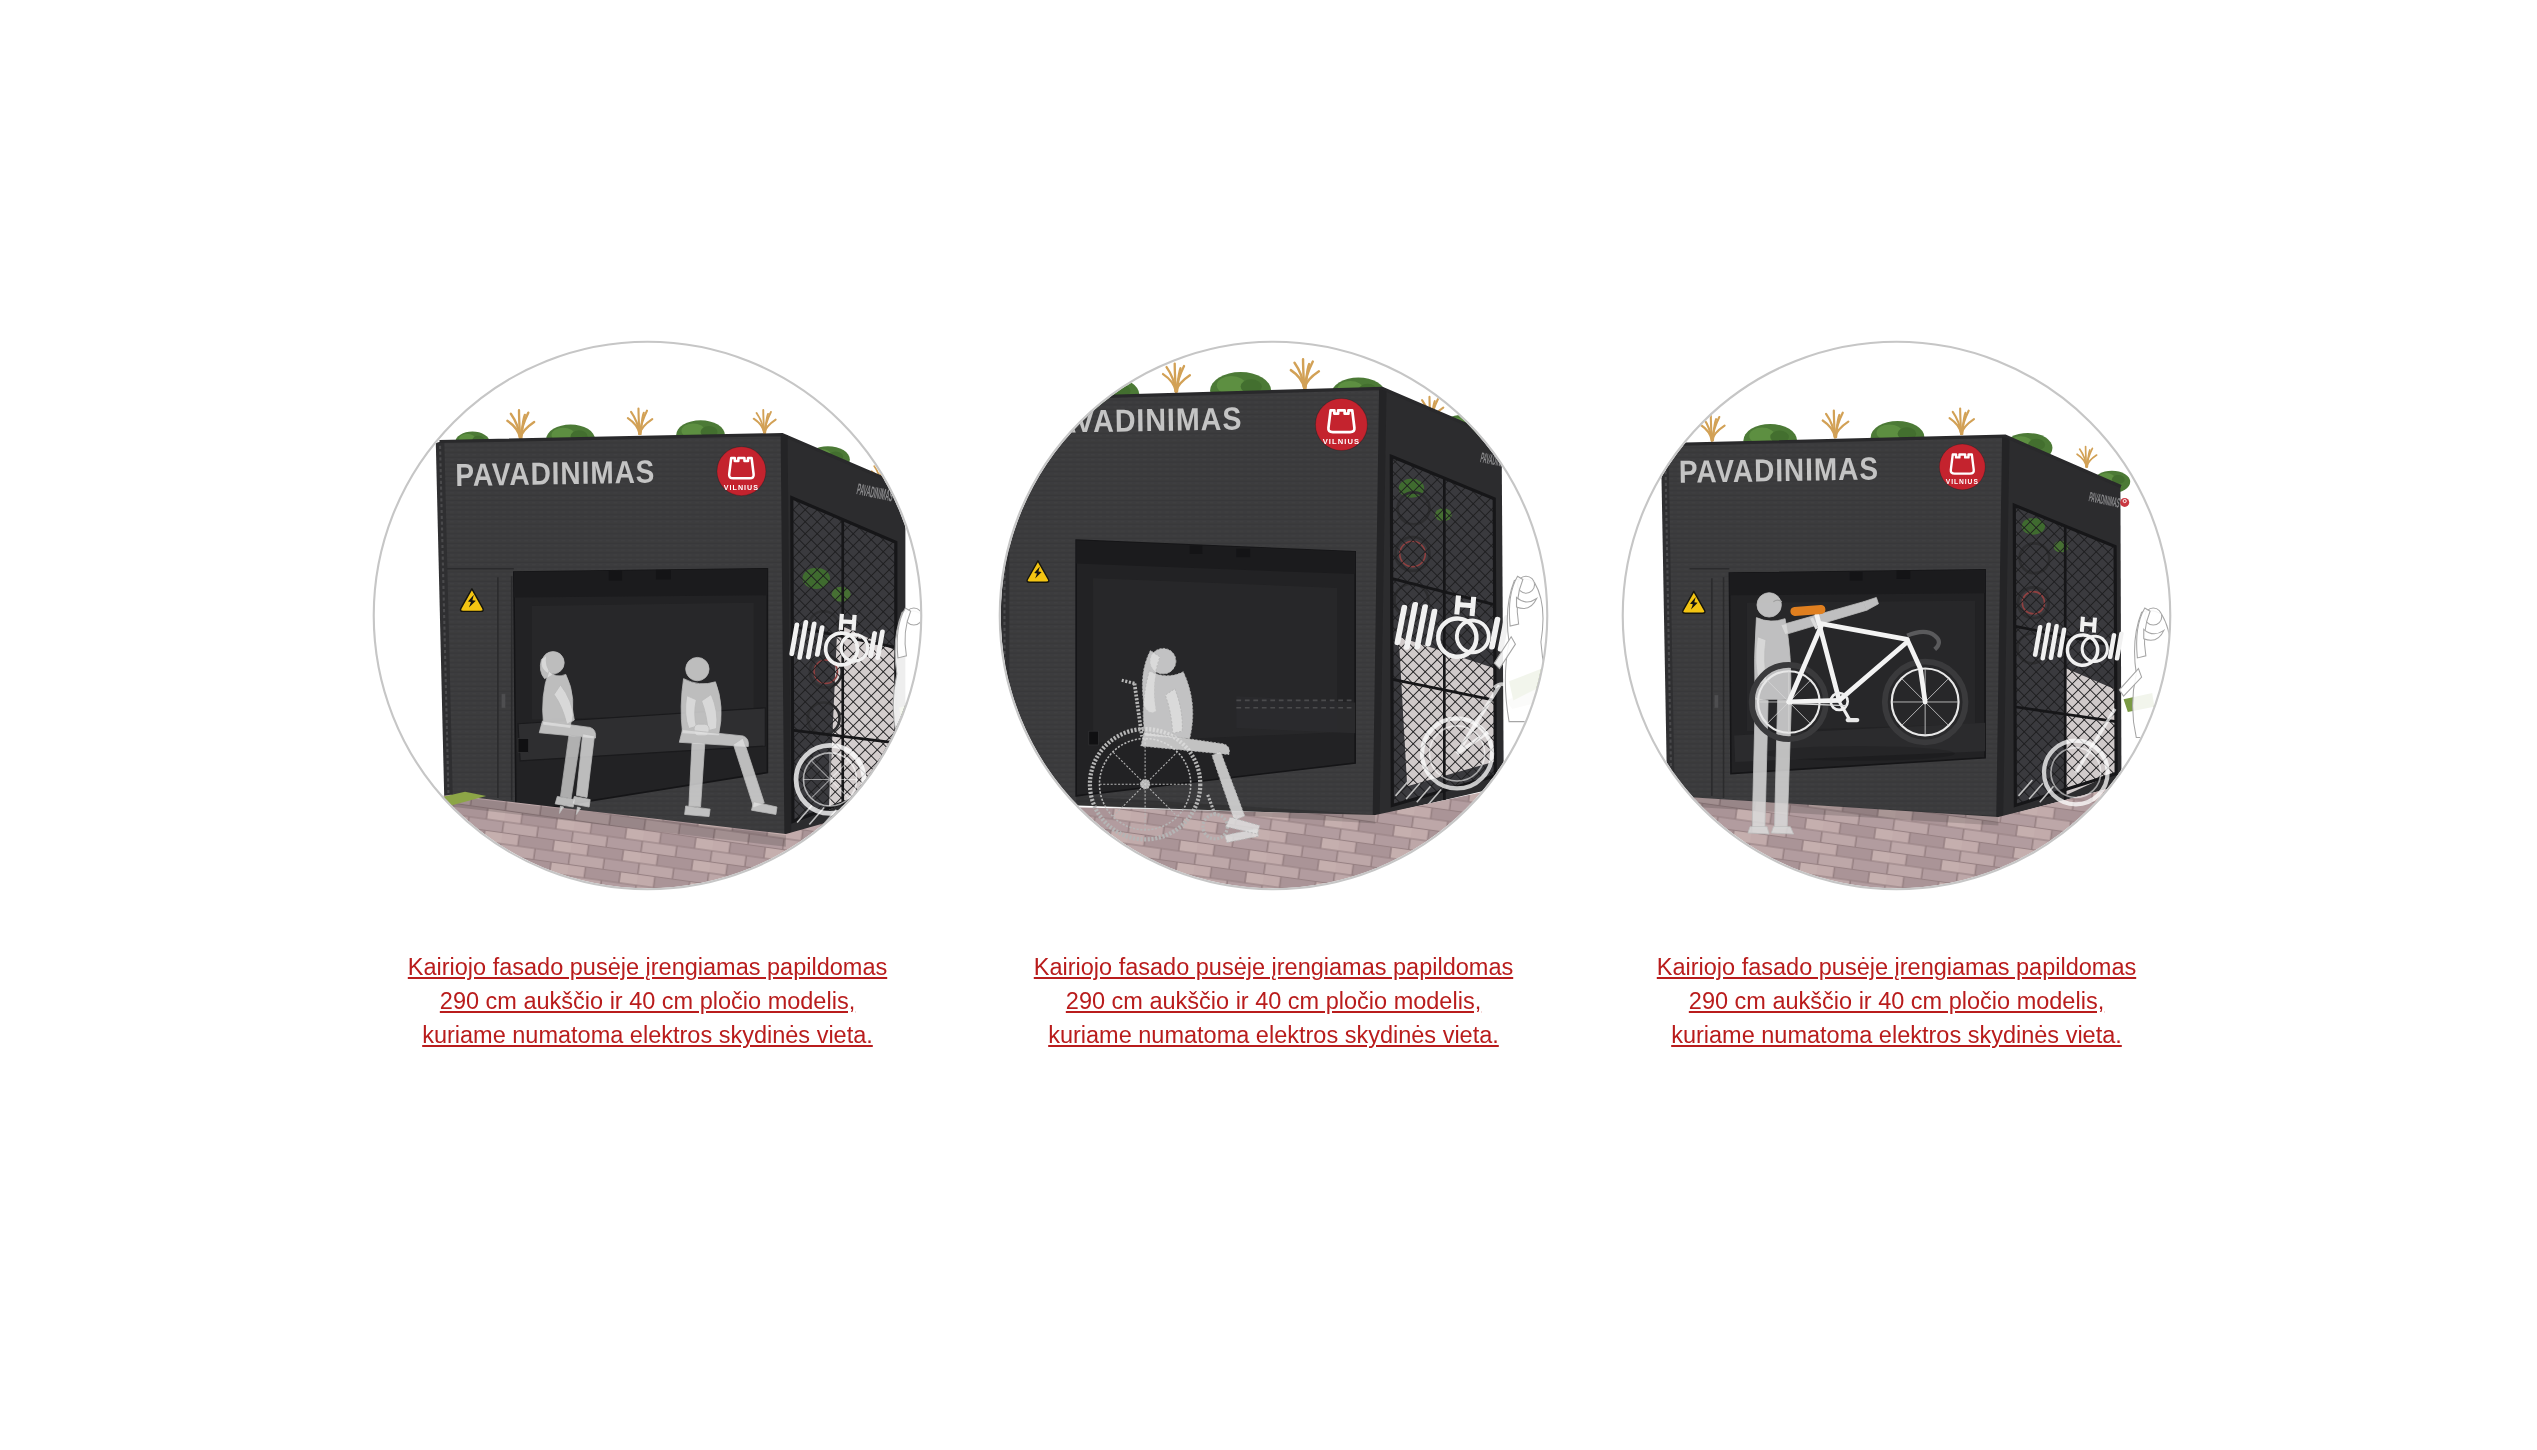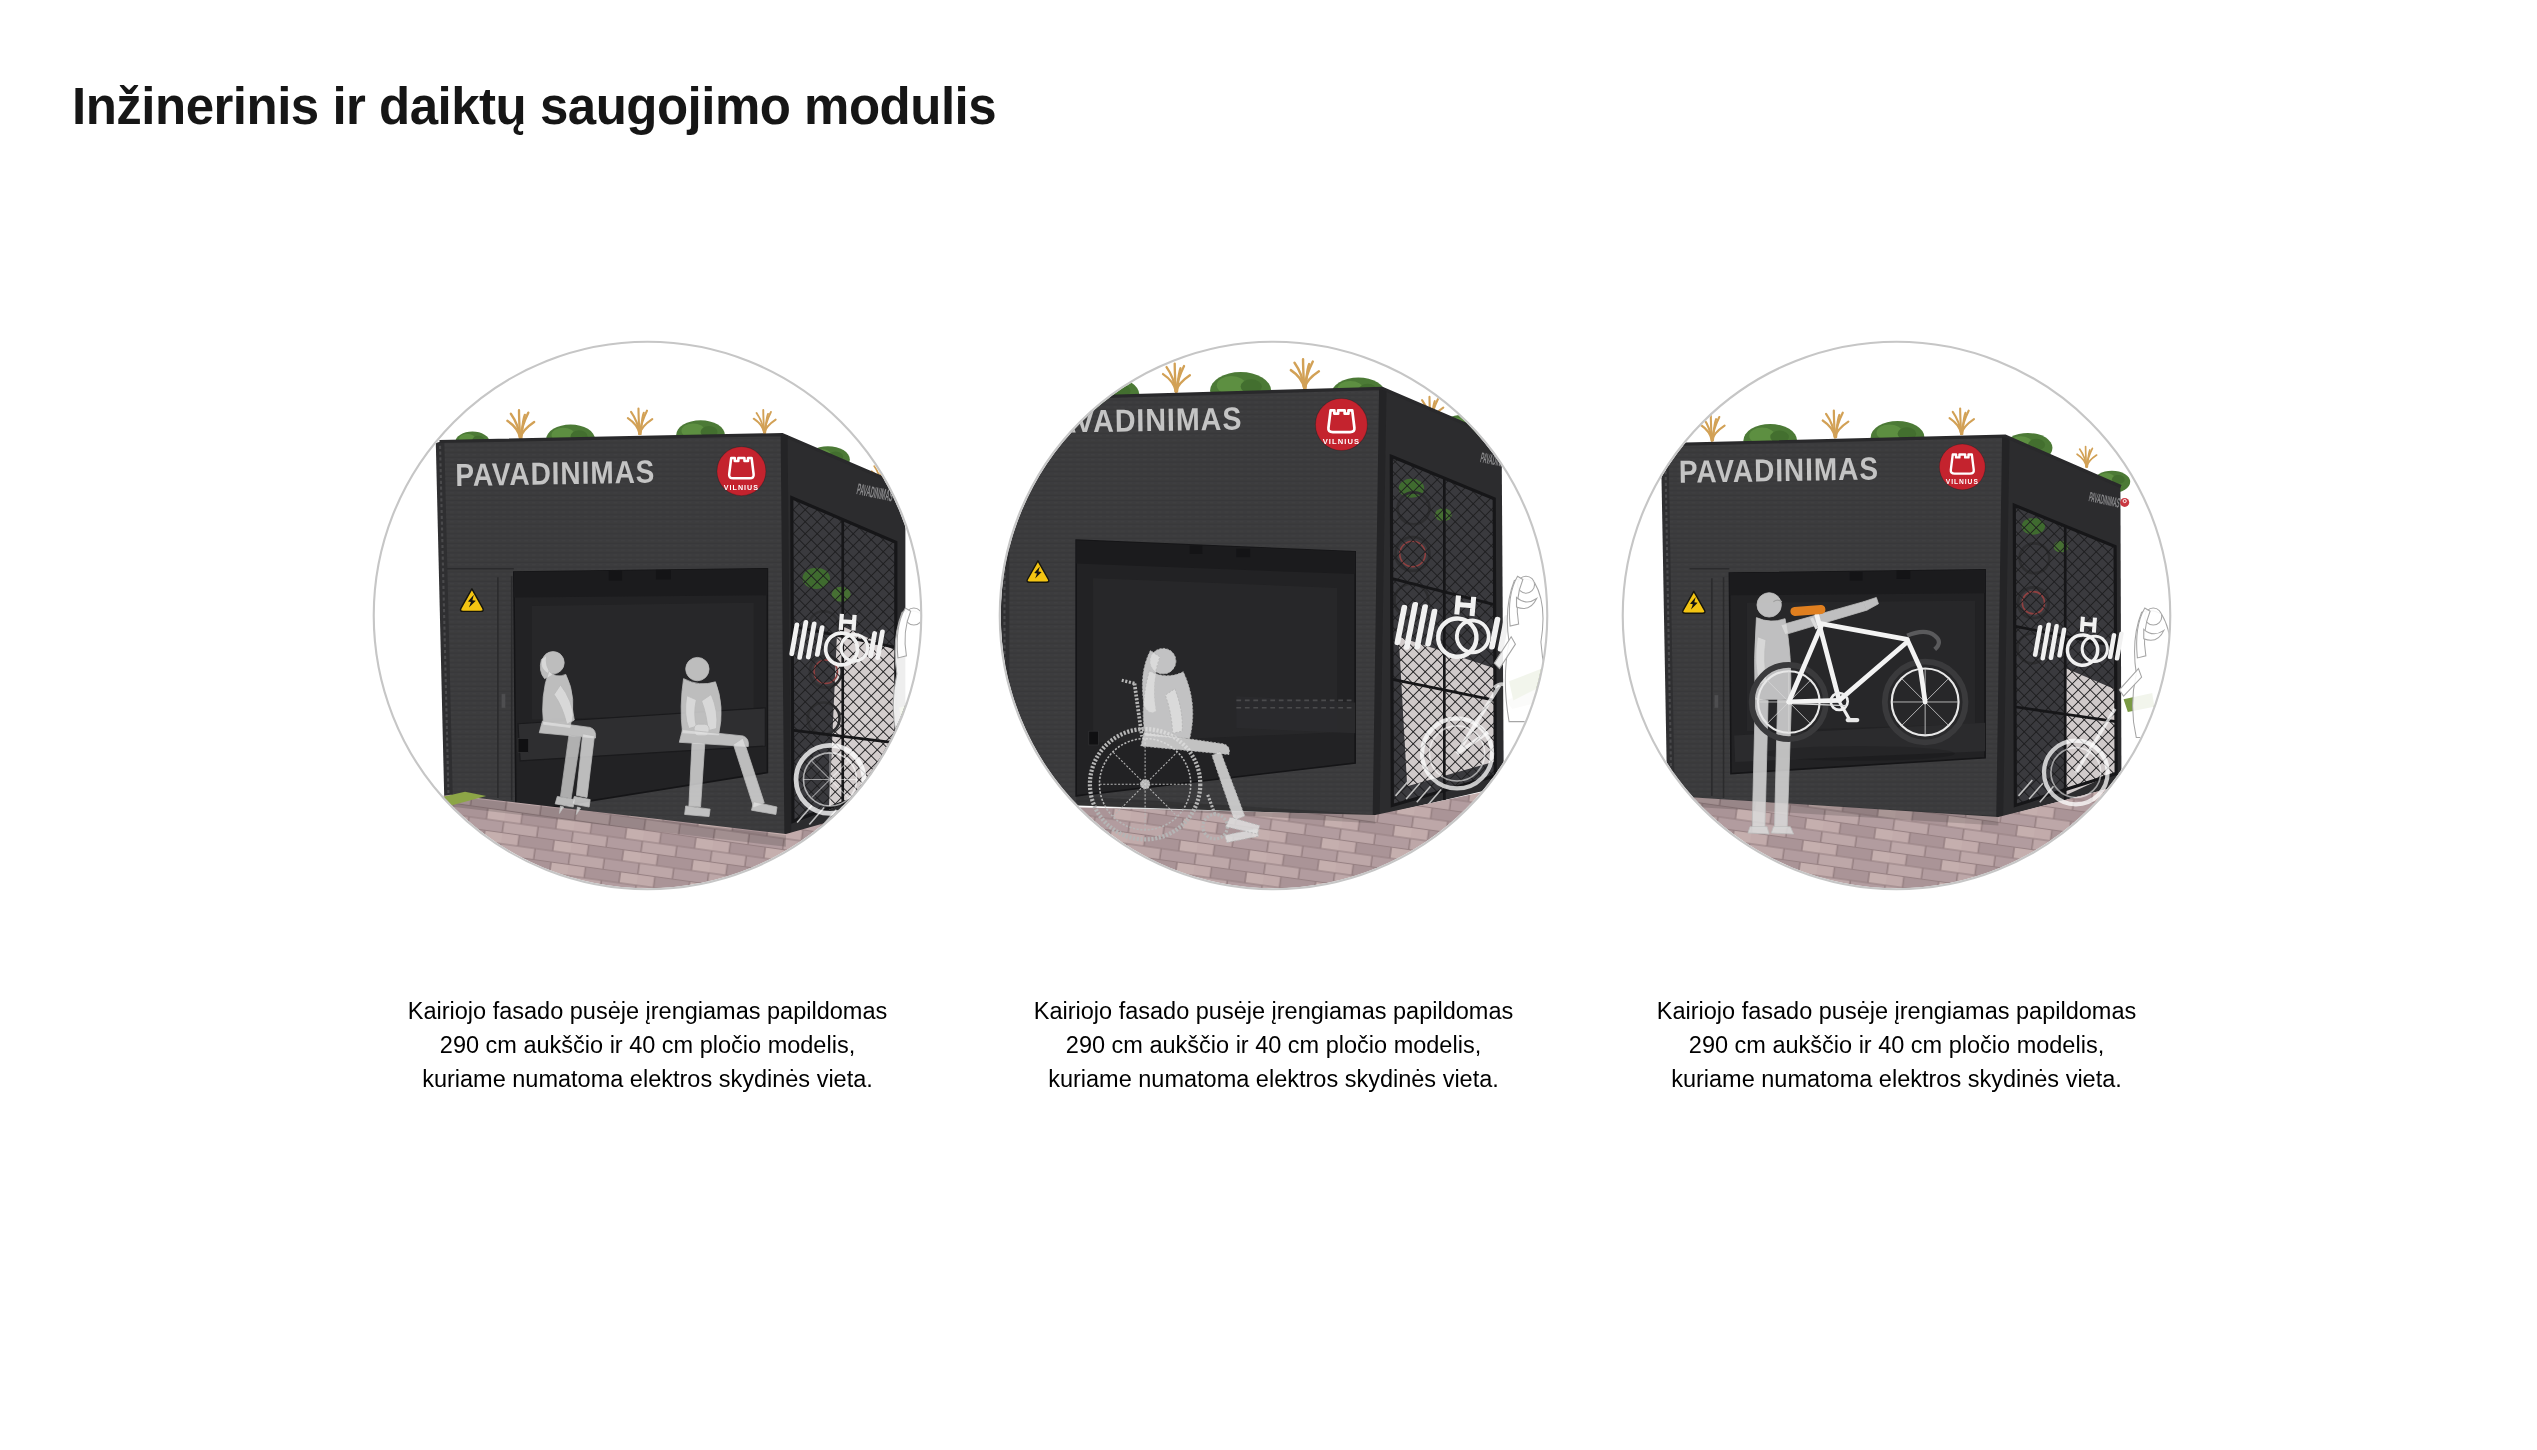--- a/index.html
+++ b/index.html
@@ -2,31 +2,30 @@
 <html style="--badge_red: #C4232E; --wall: #3C3C3E; --wall_side: #2C2C2E; --opening: #222224; --sign_text: #C4C4C4; --ring: #C6C6C6; --paver: #B7A1A3; --paver_joint: #978183; --grass: #8CA546; --bush: #4C7A36; --tuft: #D2A156; --warning: #F4C512; --silhouette: #DEDEDE; --saddle_orange: #E07F1F;font-size:8.2px"><head>
 <meta charset="utf-8">
 <style>
   html,body{margin:0;padding:0;background:#ffffff;}
   body{width:2538px;height:1450px;position:relative;font-family:"Liberation Sans",sans-serif;overflow:hidden;}
   .slide{position:absolute;inset:0;background:#ffffff;}
   .page-title{position:absolute;left:72px;top:77px;font-size:51px;font-weight:600;letter-spacing:-0.5px;color:#161616;white-space:nowrap;}
   .figure{position:absolute;top:329px;width:573px;}
   .figure svg.render{display:block;width:573px;height:573px;}
   .fig-1{left:361px;} .fig-2{left:987px;} .fig-3{left:1610px;}
-  .caption{margin-top:92px;text-align:center;color:#000000;font-size:23.5px;line-height:34px;font-weight:400;}
+  .caption{margin-top:48px;text-align:center;color:#b91c1c;font-size:23.5px;line-height:34px;font-weight:400;text-decoration:underline;}
   .caption div{white-space:nowrap;}
   svg text{font-family:"Liberation Sans",sans-serif;}
   .sign-text{font-weight:600;letter-spacing:2px;fill:var(--sign_text);}
 </style>
 </head>
 <body>
 
 <div class="slide">
 
-  <div class="page-title">Inžinerinis ir daiktų saugojimo modulis</div>
 
   <svg width="0" height="0" style="position:absolute" aria-hidden="true">
     <defs>
       <pattern id="wood" width="14" height="9" patternUnits="userSpaceOnUse">
         <rect width="14" height="9" fill="#3c3c3e"></rect>
         <path d="M0,7.5 H14" stroke="#353537" stroke-width="1.6"></path>
         <path d="M0,3 H7" stroke="#414143" stroke-width="1"></path>
       </pattern>
       <pattern id="mesh" width="16" height="16" patternUnits="userSpaceOnUse" patternTransform="rotate(45)">
         <path d="M0,0 H16 M0,0 V16" stroke="#1d1d1f" stroke-width="3.2" fill="none"></path>

